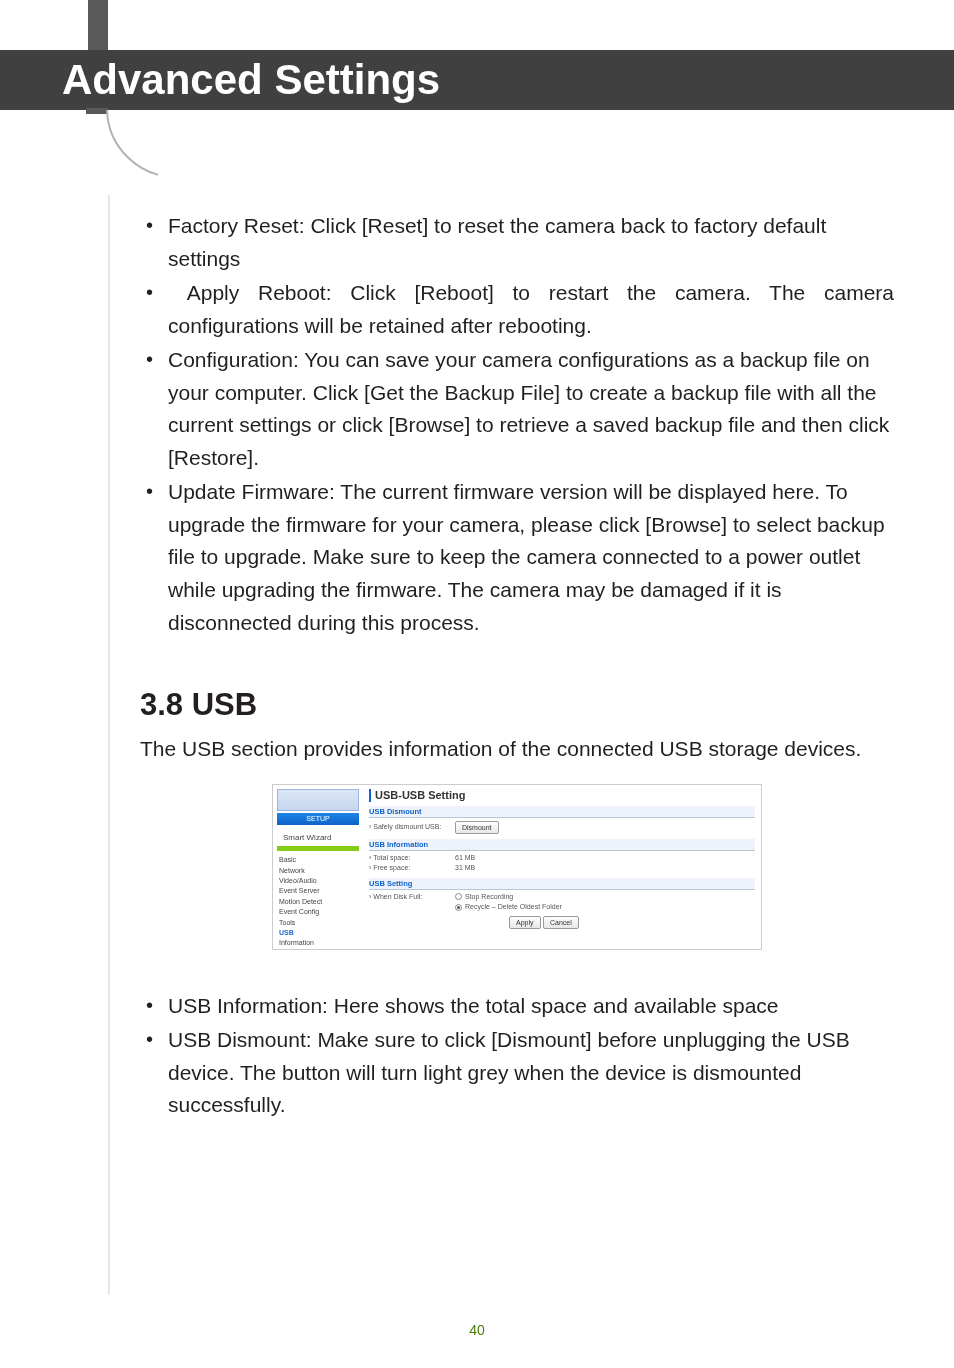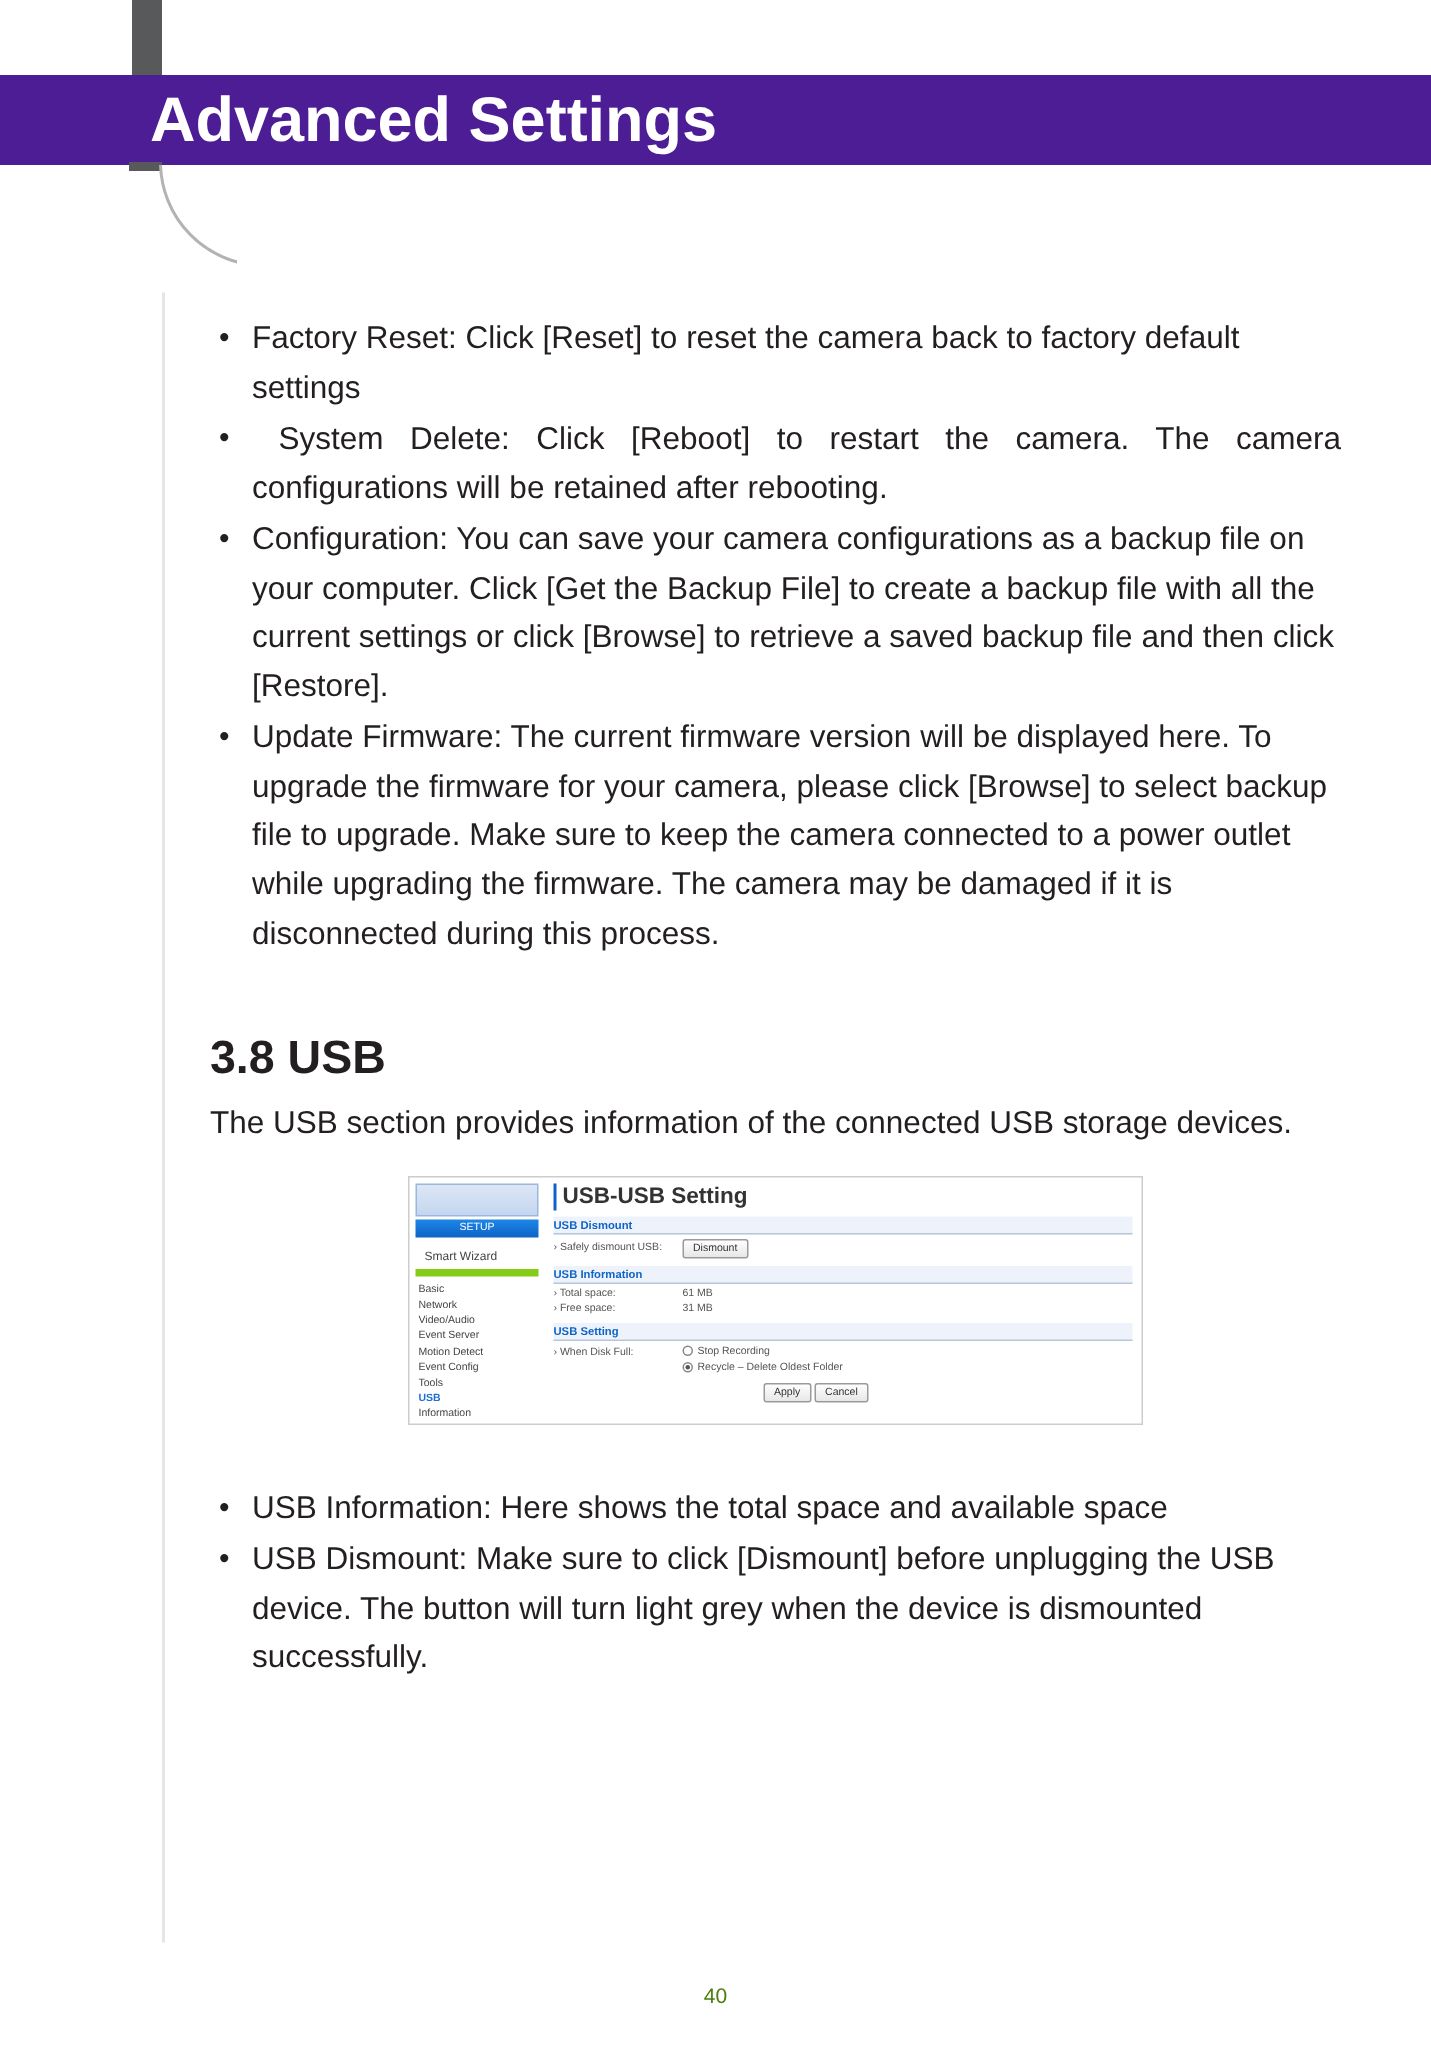--- a/index.html
+++ b/index.html
@@ -18,22 +18,22 @@
     width: 20px;
     height: 50px;
     background: #58595b;
   }
   .header-bar {
     position: absolute;
     top: 50px;
     left: 0;
     right: 0;
     height: 60px;
-    background: #4c1d95;
-    padding-left: 100px;
+    background: #404040;
+    padding-left: 62px;
     line-height: 60px;
     color: #fff;
     font-size: 42px;
     font-weight: 700;
   }
   .curve-container {
     position: absolute;
     top: 110px;
     left: 88px;
     width: 70px;
@@ -129,21 +129,21 @@
   }
   .nav-list { list-style: none; padding: 0 4px; }
   .nav-list li { padding: 1px 2px; font-size: 7px; color: #444; }
   .nav-list li.sel { color: #1d6fd4; font-weight: 700; }
   .shot-right { flex: 1; padding: 4px 6px 6px; }
   .shot-title {
     font-weight: 700;
     color: #333;
     border-left: 2px solid #0e63c6;
     padding-left: 4px;
-    font-size: 15px;
+    font-size: 11px;
     margin-bottom: 2px;
   }
   .section-head {
     color: #0e63c6;
     font-weight: 700;
     font-size: 7.5px;
     border-bottom: 1px solid #b8c6da;
     background: #eef3fb;
     padding: 1px 0;
     margin: 4px 0 2px;
@@ -201,21 +201,21 @@
   </div>
 <div class="side-line"></div>
 
 <div class="content">
 
   <ul class="bullets">
     <li>
       <span class="bold">Factory Reset:</span><span> Click [Reset] to reset the camera back to factory default settings</span>
     </li>
     <li class="justify">
-      &nbsp;<span class="bold">System Delete:</span><span> Click [Reboot] to restart the camera. The camera configurations will be retained after rebooting.</span>
+      &nbsp;<span class="bold">Apply Reboot:</span><span> Click [Reboot] to restart the camera. The camera configurations will be retained after rebooting.</span>
     </li>
     <li>
       <span class="bold">Configuration:</span><span> You can save your camera configurations as a backup file on your computer. Click [Get the Backup File] to create a backup file with all the current settings or click [Browse] to retrieve a saved backup file and then click [Restore].</span>
     </li>
     <li>
       <span class="bold">Update Firmware:</span><span> The current firmware version will be displayed here. To upgrade the firmware for your camera, please click [Browse] to select backup file to upgrade.  Make sure to keep the camera connected to a power outlet while upgrading the firmware. The camera may be damaged if it is disconnected during this process.</span>
     </li>
   </ul>
 
   <div class="section-title">3.8 USB</div>

